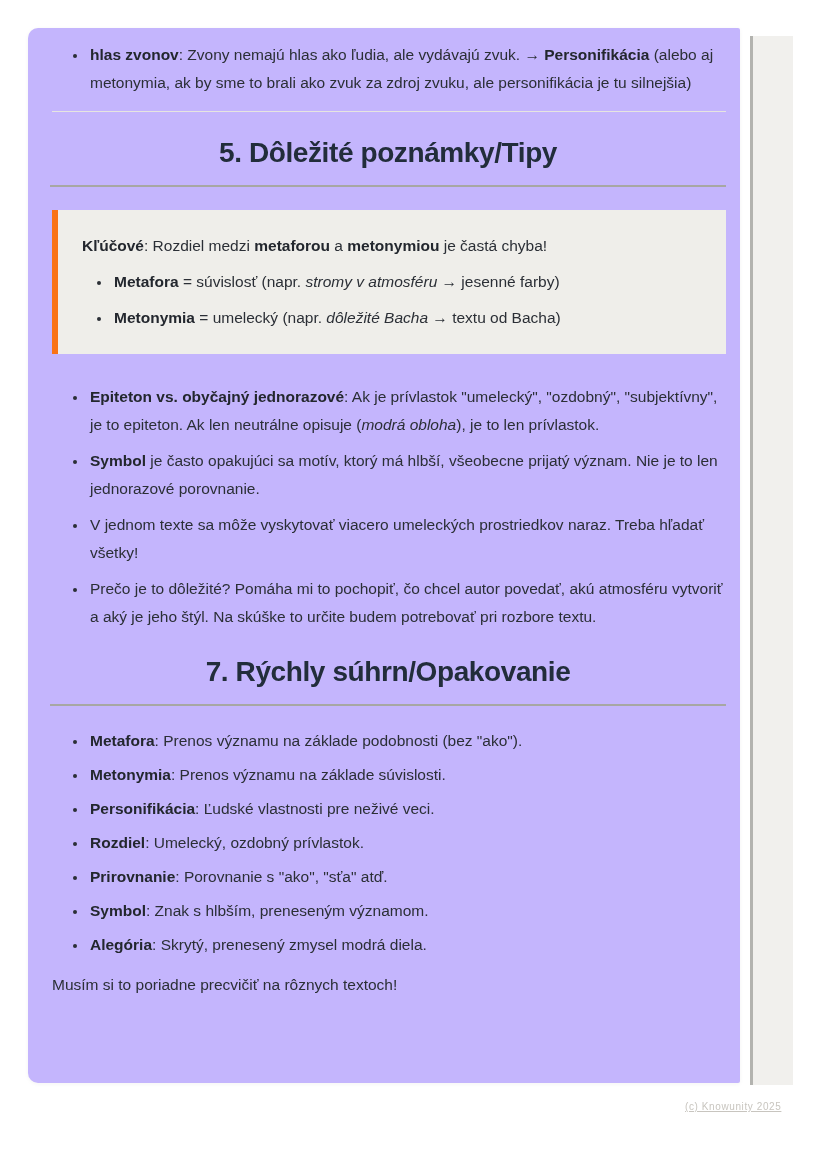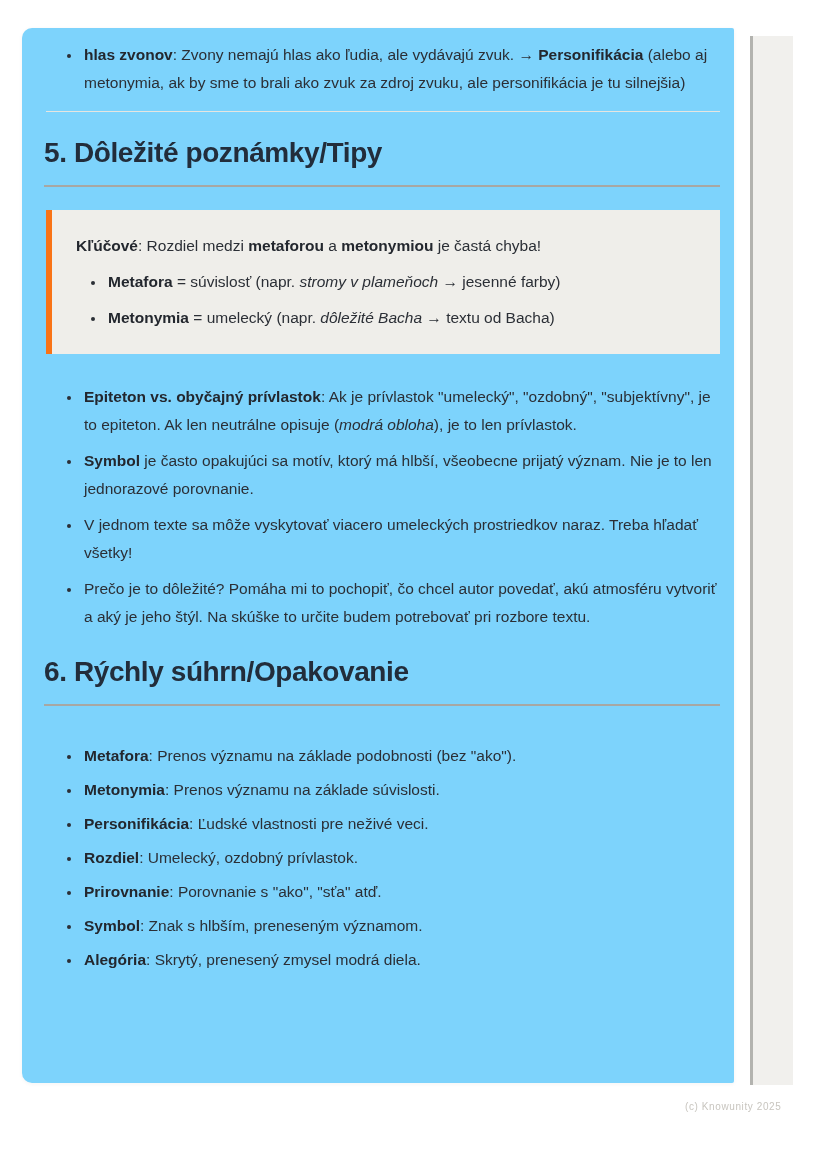--- a/index.html
+++ b/index.html
@@ -10,25 +10,25 @@
   }
   .canvas {
     position: relative;
     width: 828px;
     height: 1171px;
     background: #ffffff;
     overflow: hidden;
   }
   .page {
     position: absolute;
-    left: 22px;
+    left: 28px;
     top: 28px;
     width: 712px;
     height: 1055px;
-    background: #7dd3fc;
+    background: #c4b5fd;
     border-radius: 10px 2px 2px 10px;
     box-shadow: 0 1px 4px rgba(40,40,30,0.05);
   }
   .page-inner {
     padding: 13px 14px 0 22px;
     color: #2b2f36;
     font-size: 15.5px;
     line-height: 28px;
   }
   .seg-b { font-weight: 700; color: #23272e; }
@@ -52,33 +52,34 @@
   }
   h2.section-heading {
     margin: 24px 0 0 0;
     padding: 0 0 15px 0;
     font-size: 28px;
     line-height: 34px;
     font-weight: 700;
     letter-spacing: -0.4px;
     color: #222d3b;
     border-bottom: 2px solid #a7a7a3;
+    text-align: center;
   }
   .callout {
     margin: 23px 0 0 2px;
     background: #efeeea;
     border-left: 6px solid #f97316;
     padding: 22px 20px 22px 20px;
   }
   .callout .callout-lead { margin: 0 0 0 4px; }
   .callout ul.blist { margin-top: 7px; padding-left: 34px; }
   .callout ul.blist li { margin: 8px 0 0 0; }
 
   ul.tips { margin-top: 29px; }
-  ul.summary { margin-top: 36px; }
+  ul.summary { margin-top: 21px; }
   ul.summary li { margin-bottom: 6px; }
 
   p.closing {
     margin: 12px 0 0 2px;
   }
 
   .next-page-edge {
     position: absolute;
     left: 750px;
     top: 36px;
@@ -88,20 +89,21 @@
     border-left: 3px solid #b3b3af;
   }
   .copyright {
     position: absolute;
     left: 685px;
     top: 1101px;
     font-size: 10px;
     letter-spacing: 0.6px;
     color: #c8c5bf;
     white-space: nowrap;
+    text-decoration: underline;
   }
 </style>
 </head>
 <body>
 
 <div class="canvas">
 
   <div class="page">
     <div class="page-inner">
 
@@ -109,44 +111,45 @@
         <li><span class="seg-b">hlas zvonov</span><span>: Zvony nemajú hlas ako ľudia, ale vydávajú zvuk. → </span><span class="seg-b">Personifikácia</span><span> (alebo aj metonymia, ak by sme to brali ako zvuk za zdroj zvuku, ale personifikácia je tu silnejšia)</span></li>
       </ul>
 
       <hr class="divider">
 
       <h2 class="section-heading">5. Dôležité poznámky/Tipy</h2>
 
       <div class="callout">
         <p class="callout-lead"><span class="seg-b">Kľúčové</span><span>: Rozdiel medzi </span><span class="seg-b">metaforou</span><span> a </span><span class="seg-b">metonymiou</span><span> je častá chyba!</span></p>
         <ul class="blist">
-          <li><span class="seg-b">Metafora</span><span> = súvislosť (napr. </span><span class="seg-i">stromy v plameňoch</span><span> → jesenné farby)</span></li>
+          <li><span class="seg-b">Metafora</span><span> = súvislosť (napr. </span><span class="seg-i">stromy v atmosféru</span><span> → jesenné farby)</span></li>
           <li><span class="seg-b">Metonymia</span><span> = umelecký (napr. </span><span class="seg-i">dôležité Bacha</span><span> → textu od Bacha)</span></li>
         </ul>
       </div>
 
       <ul class="blist tips">
-        <li><span class="seg-b">Epiteton vs. obyčajný prívlastok</span><span>: Ak je prívlastok "umelecký", "ozdobný", "subjektívny", je to epiteton. Ak len neutrálne opisuje (</span><span class="seg-i">modrá obloha</span><span>), je to len prívlastok.</span></li>
+        <li><span class="seg-b">Epiteton vs. obyčajný jednorazové</span><span>: Ak je prívlastok "umelecký", "ozdobný", "subjektívny", je to epiteton. Ak len neutrálne opisuje (</span><span class="seg-i">modrá obloha</span><span>), je to len prívlastok.</span></li>
         <li><span class="seg-b">Symbol</span><span> je často opakujúci sa motív, ktorý má hlbší, všeobecne prijatý význam. Nie je to len jednorazové porovnanie.</span></li>
         <li><span>V jednom texte sa môže vyskytovať viacero umeleckých prostriedkov naraz. Treba hľadať všetky!</span></li>
         <li><span>Prečo je to dôležité? Pomáha mi to pochopiť, čo chcel autor povedať, akú atmosféru vytvoriť a aký je jeho štýl. Na skúške to určite budem potrebovať pri rozbore textu.</span></li>
       </ul>
 
-      <h2 class="section-heading">6. Rýchly súhrn/Opakovanie</h2>
+      <h2 class="section-heading">7. Rýchly súhrn/Opakovanie</h2>
 
       <ul class="blist summary">
         <li><span class="seg-b">Metafora</span><span>: Prenos významu na základe podobnosti (bez "ako").</span></li>
         <li><span class="seg-b">Metonymia</span><span>: Prenos významu na základe súvislosti.</span></li>
         <li><span class="seg-b">Personifikácia</span><span>: Ľudské vlastnosti pre neživé veci.</span></li>
         <li><span class="seg-b">Rozdiel</span><span>: Umelecký, ozdobný prívlastok.</span></li>
         <li><span class="seg-b">Prirovnanie</span><span>: Porovnanie s "ako", "sťa" atď.</span></li>
         <li><span class="seg-b">Symbol</span><span>: Znak s hlbším, preneseným významom.</span></li>
         <li><span class="seg-b">Alegória</span><span>: Skrytý, prenesený zmysel modrá diela.</span></li>
       </ul>
 
+      <p class="closing">Musím si to poriadne precvičiť na rôznych textoch!</p>
 
     </div>
   </div>
 
   <div class="next-page-edge"></div>
 
   <div class="copyright">(c) Knowunity 2025</div>
 
 </div>
 

